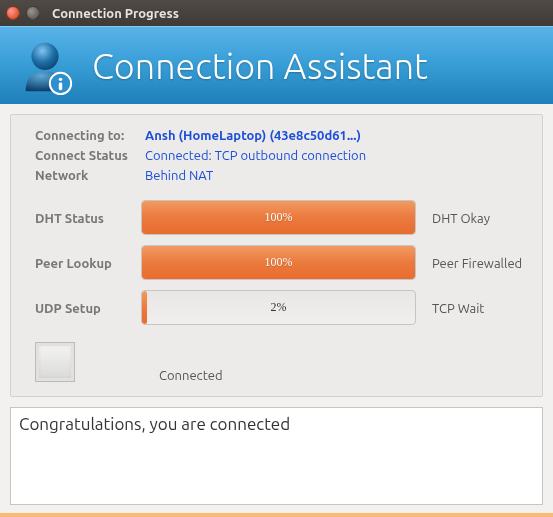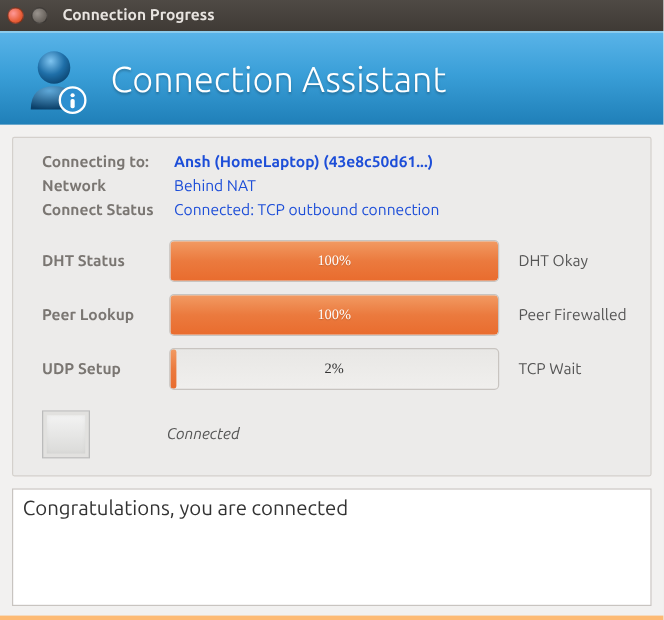--- a/index.html
+++ b/index.html
@@ -37,21 +37,21 @@
     background: linear-gradient(to bottom, #59b3e8 0%, #3a9fd8 45%, #1f7fb8 100%);
     border-top: 1px solid #7ecaf0;
     display: flex;
     align-items: center;
     padding: 0 14px;
     gap: 16px;
   }
   .header-icon svg { display: block; }
   .header-title {
     color: #fff;
-    font-size: 30px;
+    font-size: 36px;
     font-weight: 300;
     text-shadow: 0 1px 2px rgba(0,0,0,0.25);
   }
   .content {
     padding: 10px 10px 8px 10px;
     background: #f2f1f0;
   }
   .info-panel {
     border: 1px solid #d4d0cc;
     background: #ecebea;
@@ -116,25 +116,24 @@
   }
   .progress-text.dark { color: #333; text-shadow: none; }
   .prog-status {
     width: 108px;
     padding-left: 10px;
     color: #555;
     font-size: 13px;
   }
   .connected-row {
     display: flex;
-    align-items: center;
-    gap: 8px;
+    align-items: flex-end;
+    gap: 28px;
     margin-top: 10px;
     padding: 2px 0;
-    font-style: italic;
   }
   .connected-icon {
     width: 40px; height: 40px;
     border: 1px solid #bbb;
     background: linear-gradient(to bottom, #f5f5f5, #d8d8d6);
     box-shadow: inset 0 0 0 3px #e2e1df, inset 0 0 6px rgba(0,0,0,0.15);
   }
   .connected-text {
     color: #555;
     font-size: 13px;
@@ -203,26 +202,26 @@
 
 <div class="content">
 
   <div class="info-panel">
 
     <div class="info-row">
       <span class="info-label">Connecting to:</span>
       <span class="info-value">Ansh (HomeLaptop) (43e8c50d61...)</span>
     </div>
     <div class="info-row">
+      <span class="info-label">Connect Status</span>
+      <span class="info-value" style="font-weight:normal;">Connected: TCP outbound connection</span>
+    </div>
+    <div class="info-row">
       <span class="info-label">Network</span>
       <span class="info-value" style="font-weight:normal;">Behind NAT</span>
-    </div>
-    <div class="info-row">
-      <span class="info-label">Connect Status</span>
-      <span class="info-value" style="font-weight:normal;">Connected: TCP outbound connection</span>
     </div>
 
     <div class="progress-section">
 
       <div class="progress-row">
         <span class="prog-label">DHT Status</span>
         <div class="progress-bar">
           <div class="progress-fill" style="width:100%"></div>
           <div class="progress-text">100%</div>
         </div>

